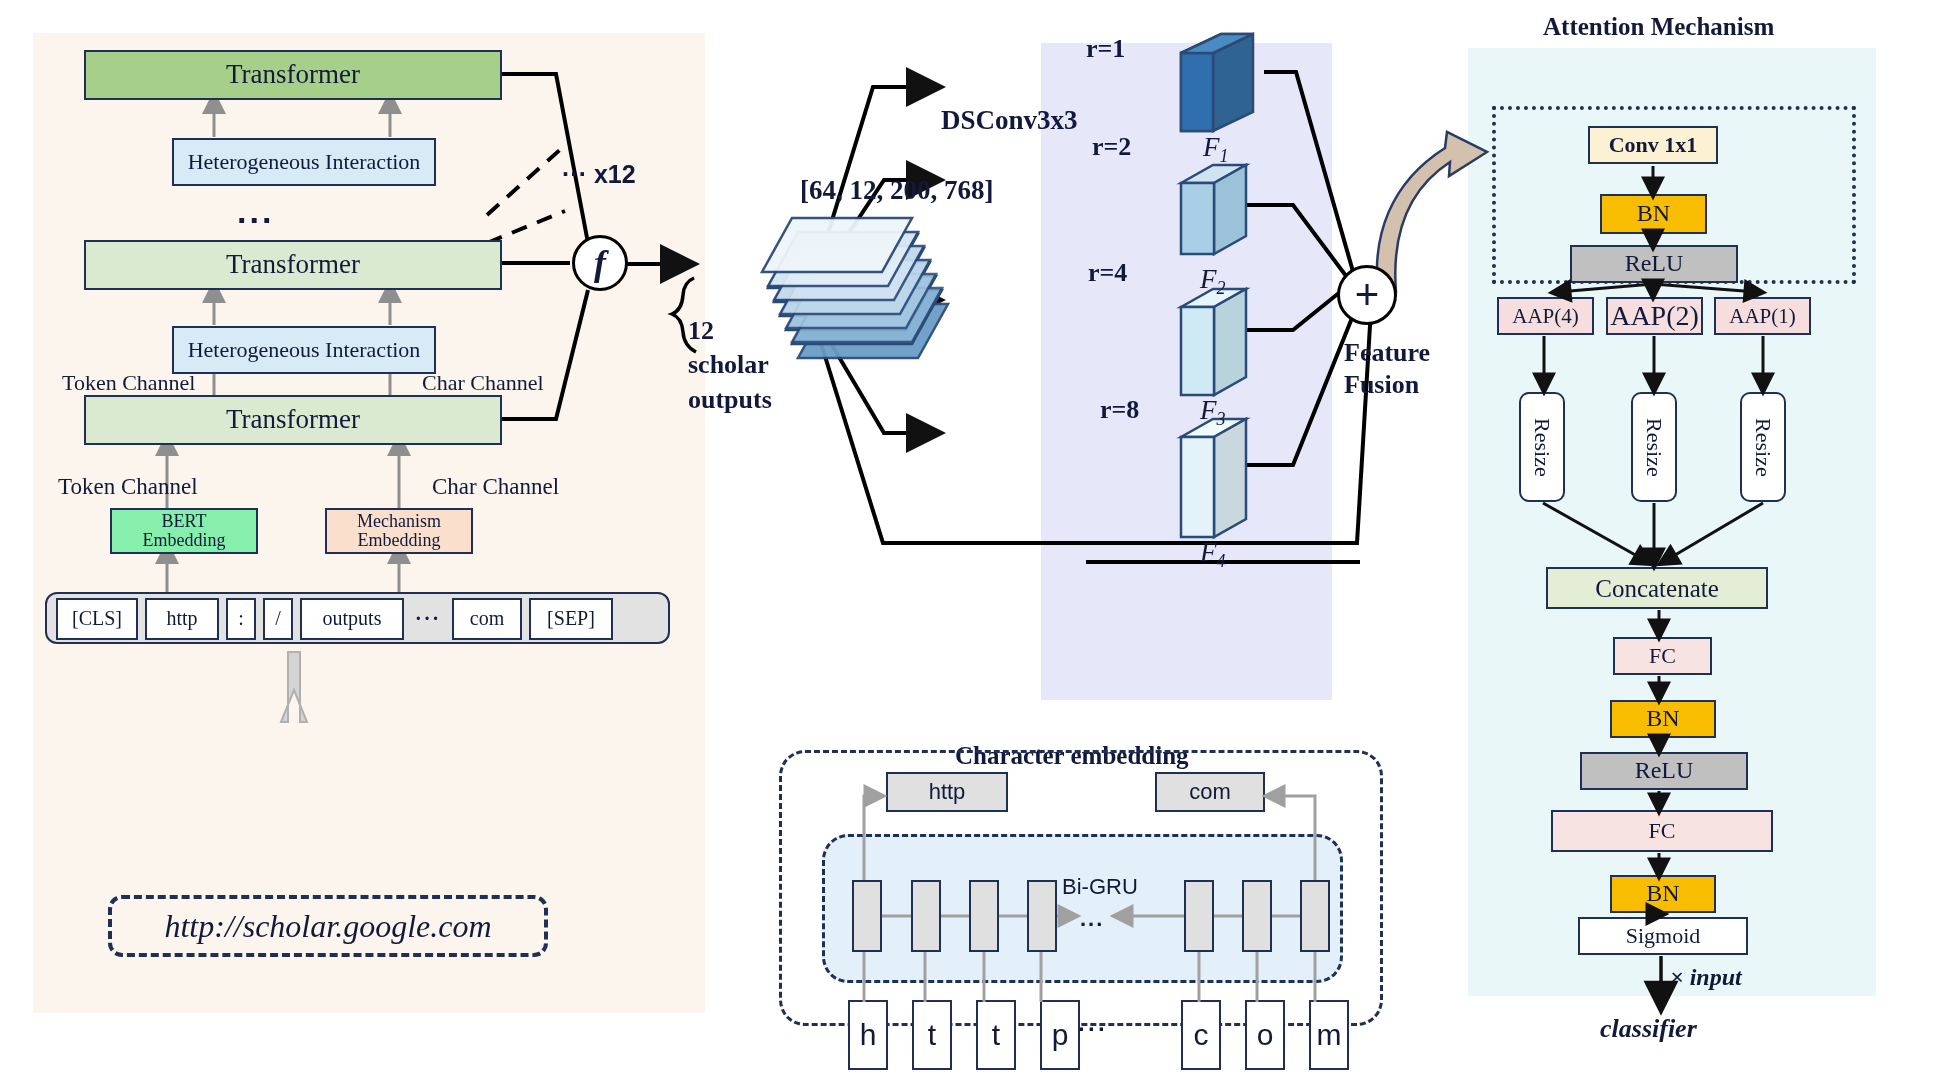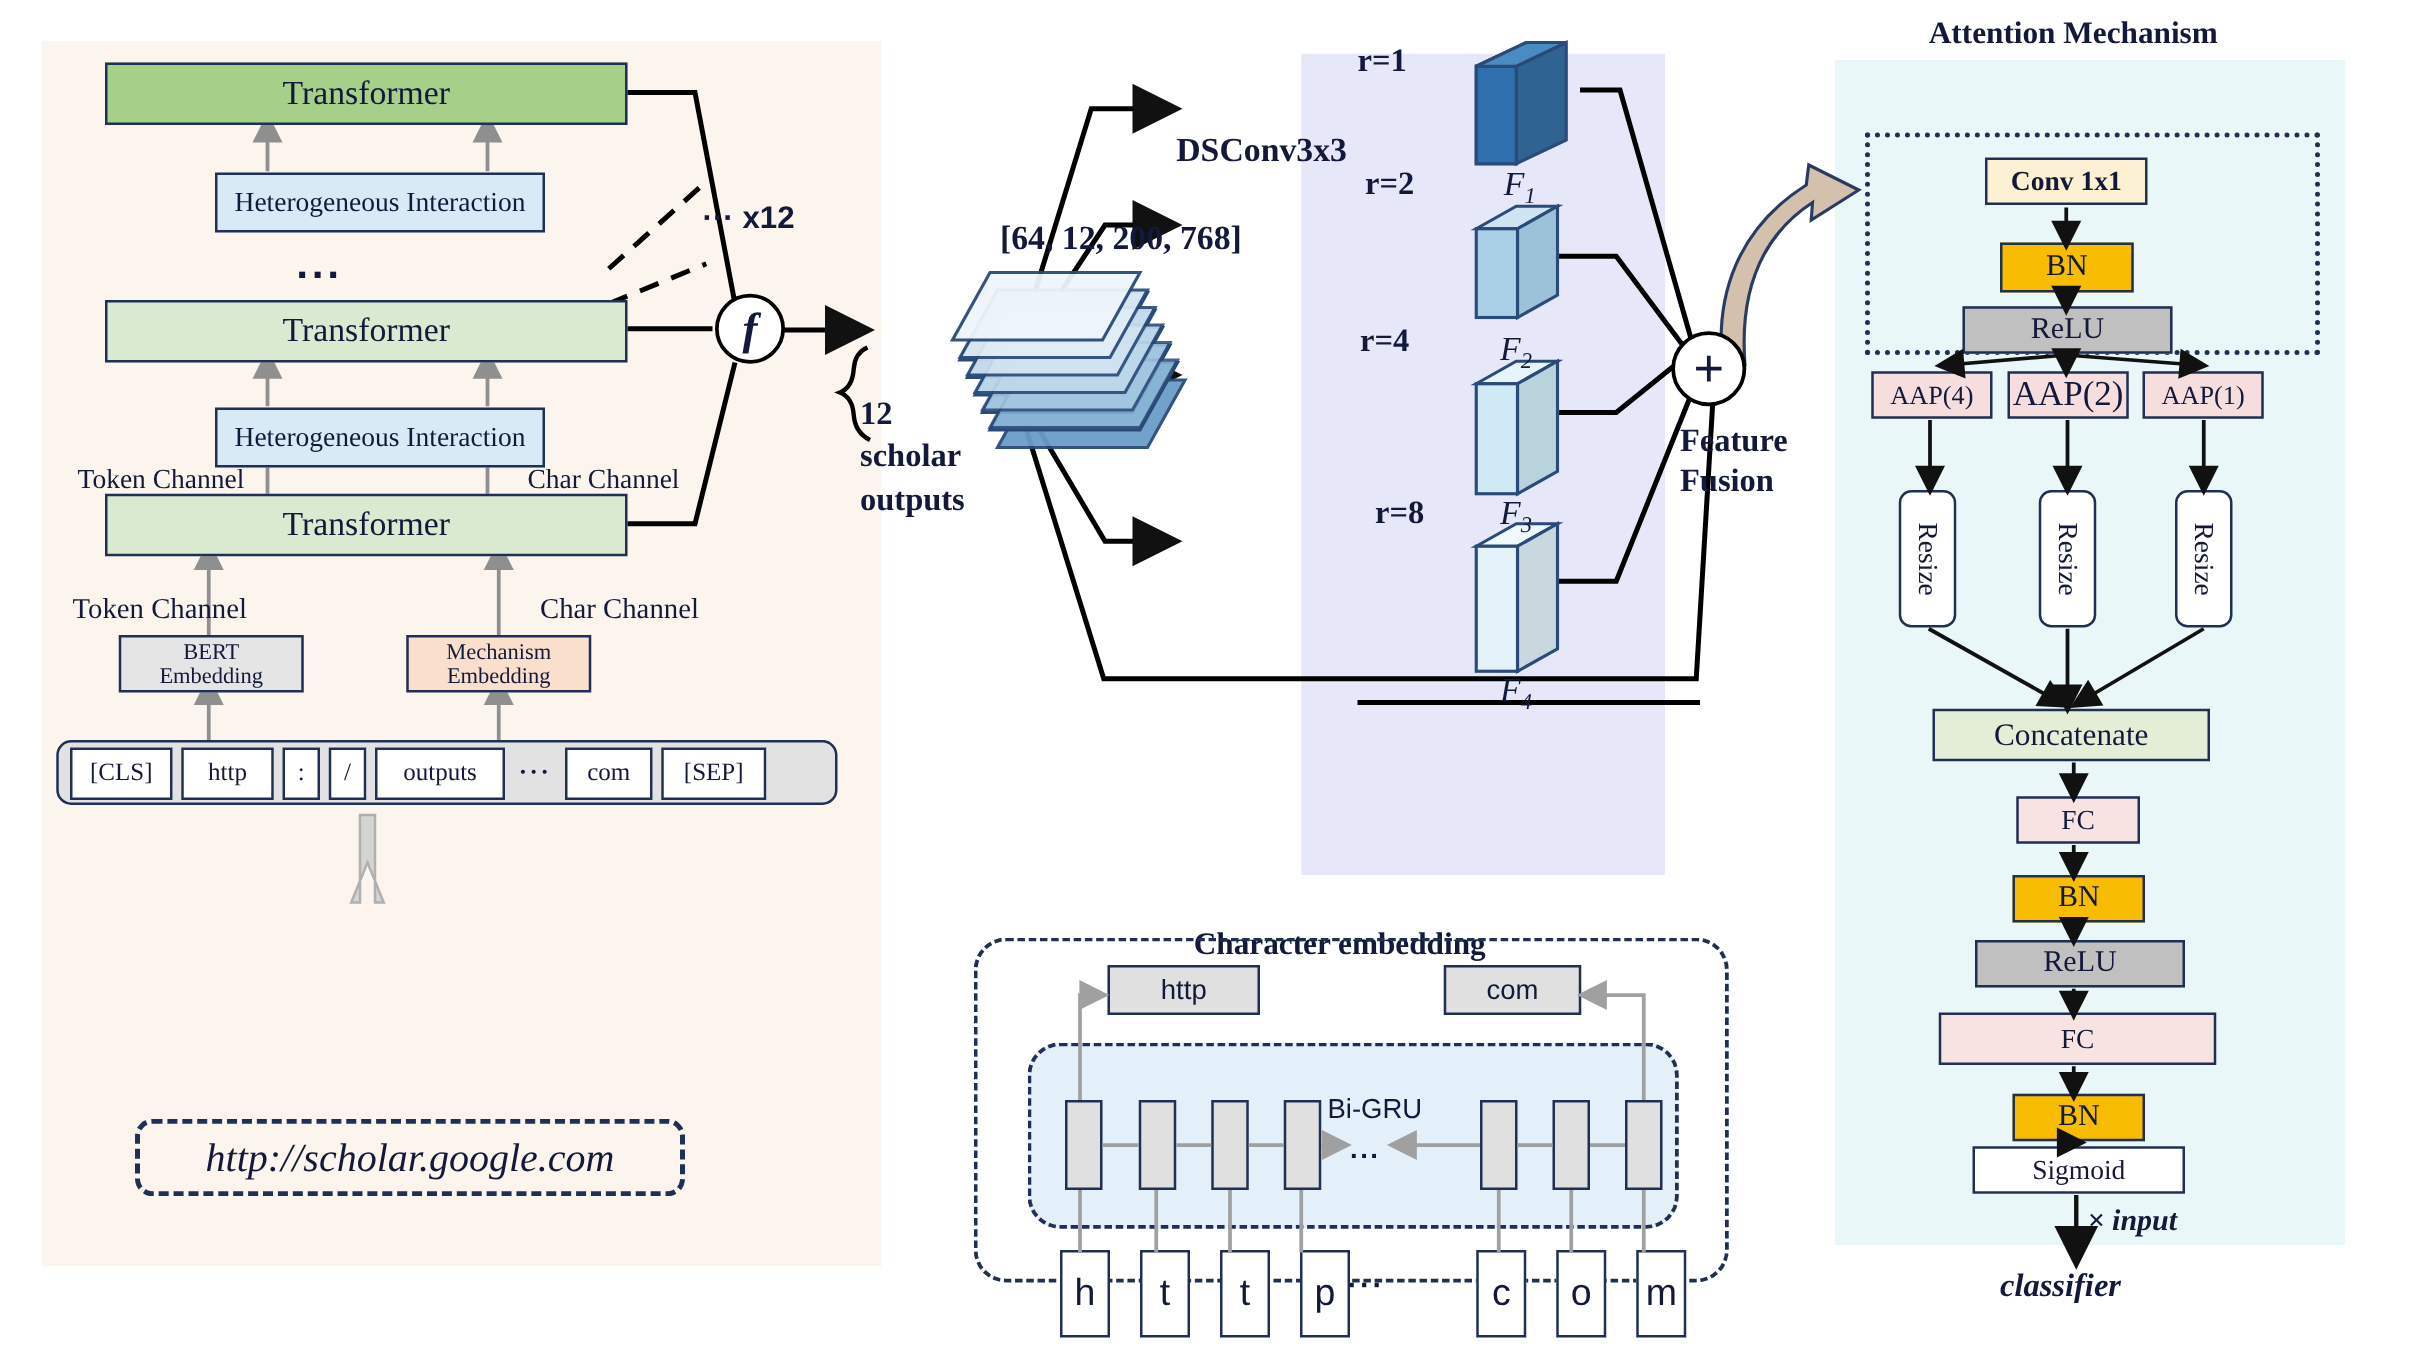--- a/index.html
+++ b/index.html
@@ -9,21 +9,21 @@
   
   #panel-left{left:33px;top:33px;width:672px;height:980px;background:#fbf5ed;}
   #panel-dsconv{left:1041px;top:43px;width:291px;height:657px;background:#e7e7fa;}
   #panel-attention{left:1468px;top:48px;width:408px;height:948px;background:#eaf7f9;}
   
   .box{border:2px solid #1f3054;display:flex;align-items:center;justify-content:center;
        text-align:center;line-height:1.08;}
   .green-dark{background:#a6d08a;}
   .green-light{background:#d9ead0;}
   .blue-light{background:#d7eaf5;}
-  .bert{background:#e5e5e5;}
+  .bert{background:#86efac;margin-left:15px;}
   .charemb{background:#fbdfcd;}
   .tokbox{background:#fff;border:2px solid #1f3054;}
   .cream{background:#fdf1d3;}
   .bn{background:#f8bd00;}
   .relu{background:#c0c0c0;}
   .aap{background:#f7dede;}
   .fc{background:#f8e3e3;}
   .concat{background:#e4eed7;}
   .sigmoid{background:#ffffff;}
   .gray-box{background:#e0e0e0;border:2px solid #1f3054;}

